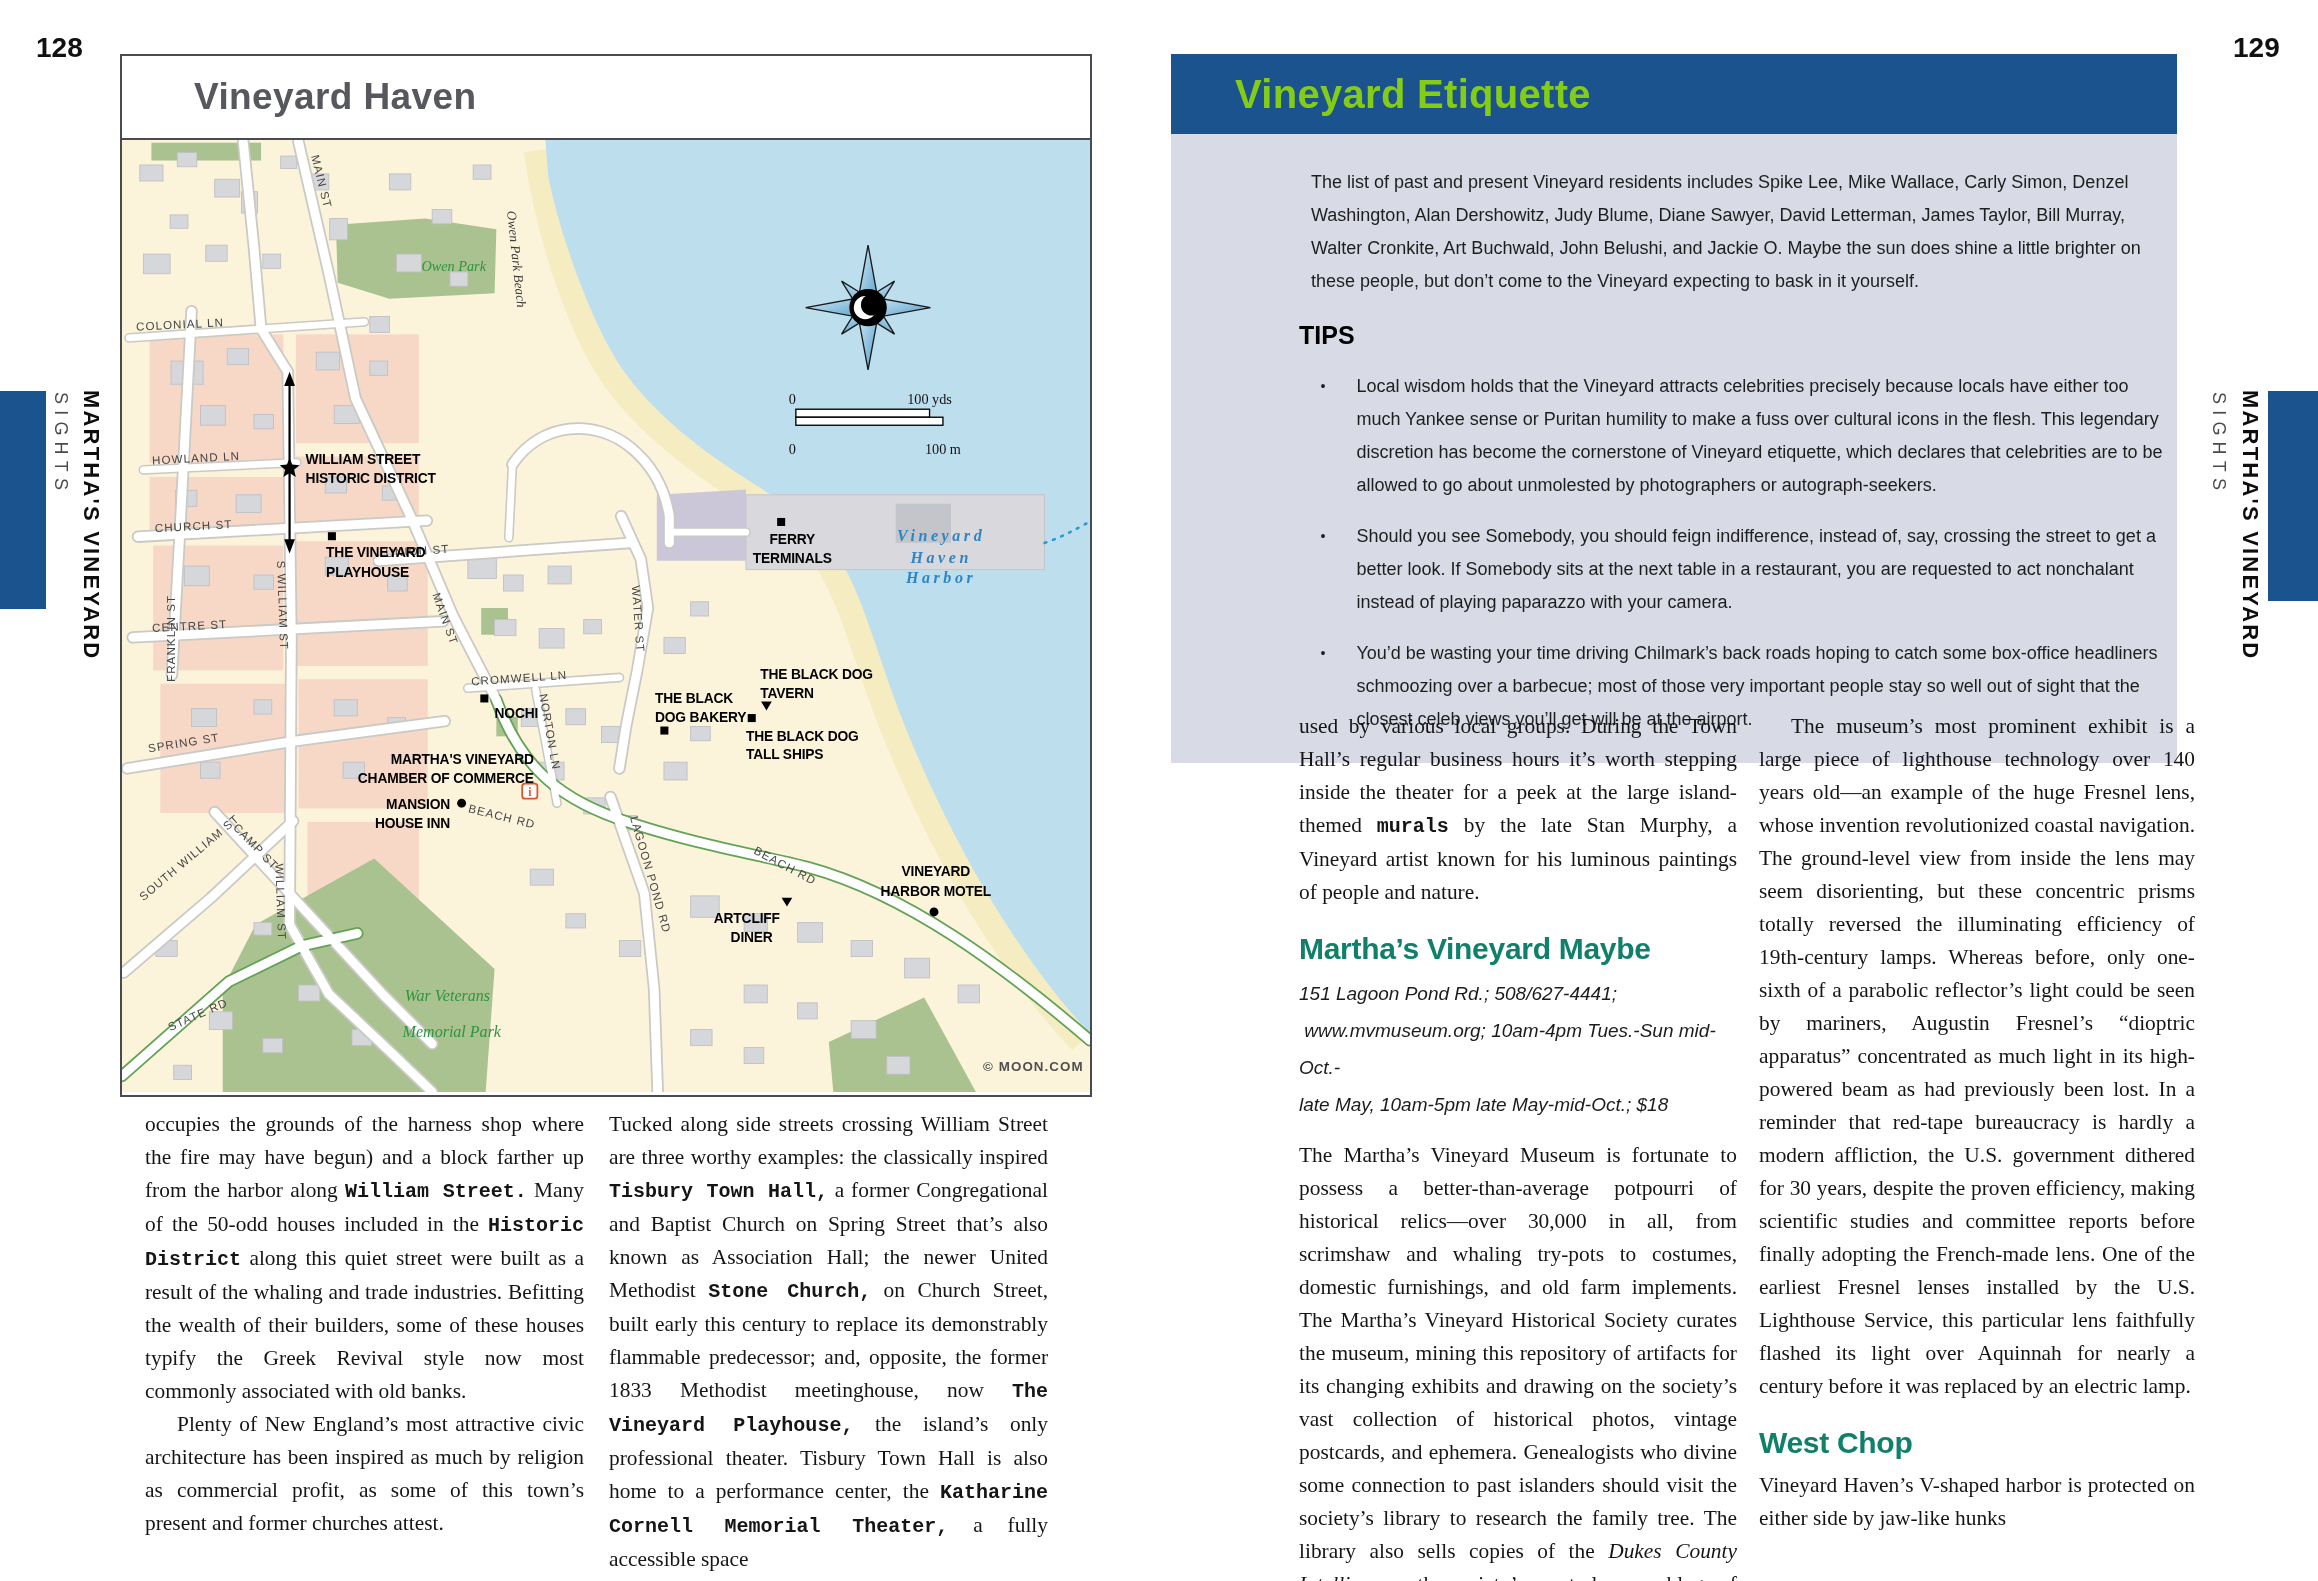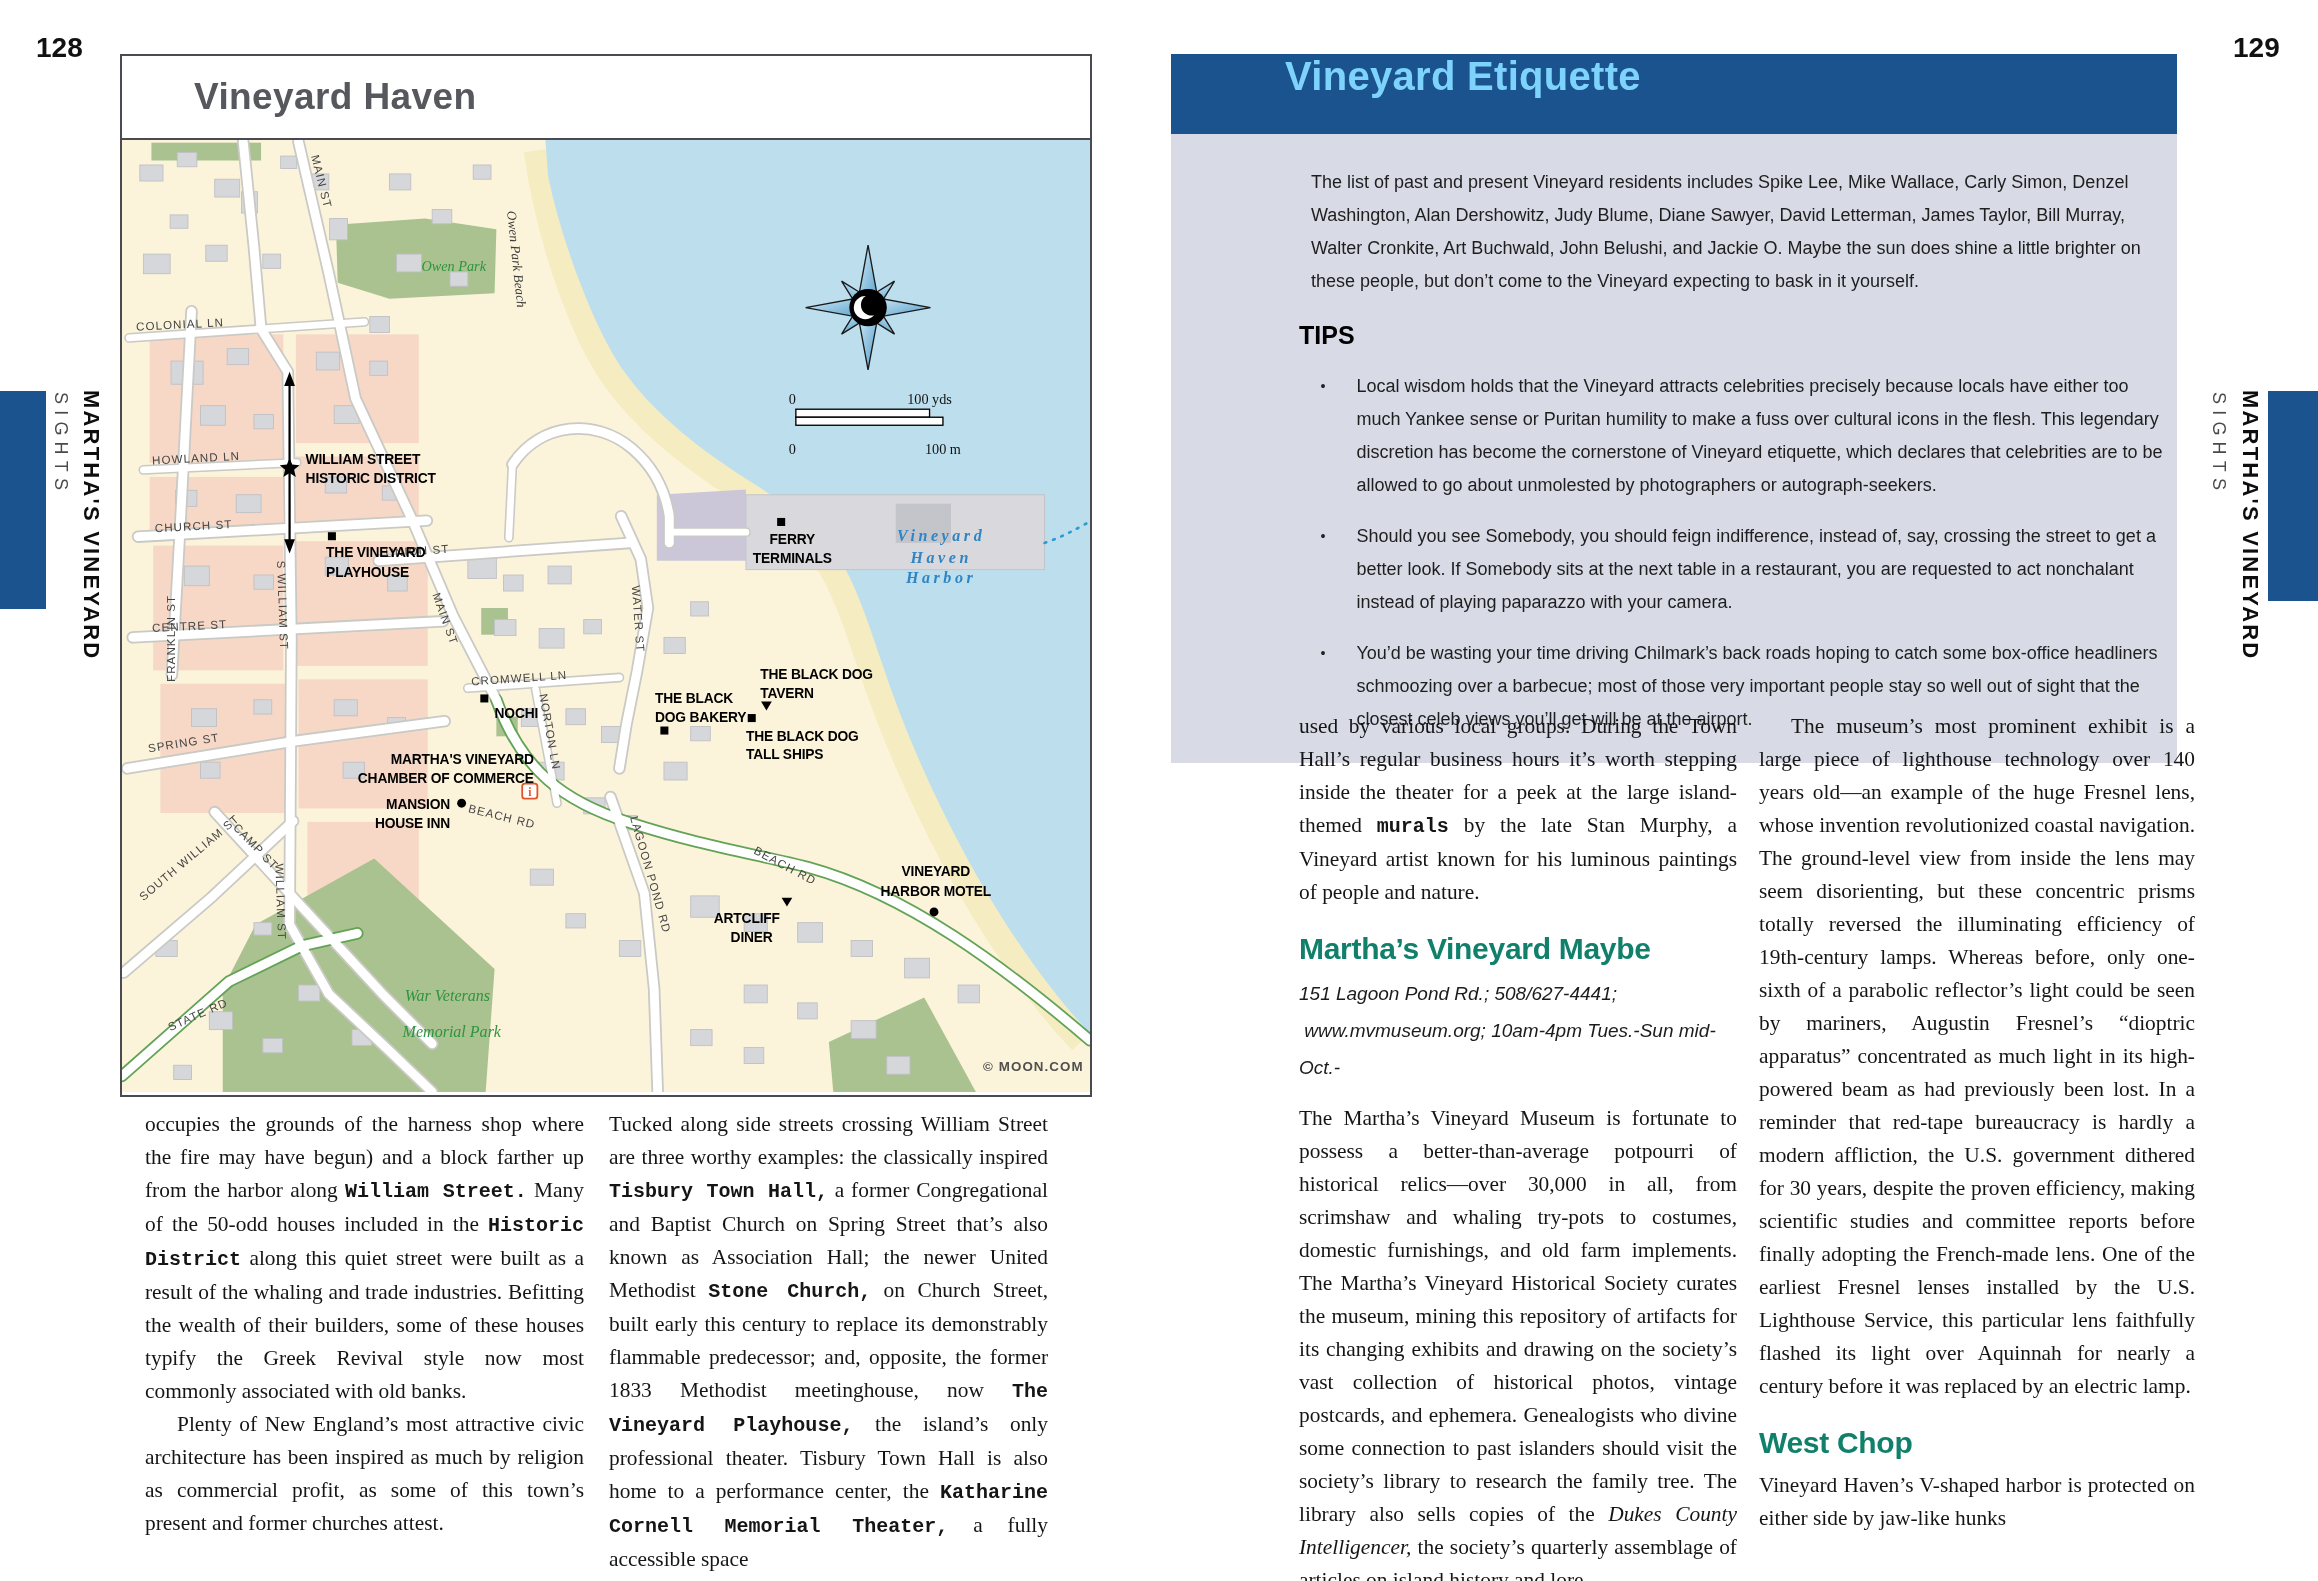--- a/index.html
+++ b/index.html
@@ -45,22 +45,22 @@
   h3.teal{font:700 30px "Liberation Sans",sans-serif;color:#11806b;margin:23px 0 9px;
           text-align:left;letter-spacing:-0.3px}
   .listing{font:italic 19px/37px "Liberation Sans",sans-serif;color:#1c1c1c;text-align:left;margin-bottom:16px}
   #lp-c1{left:145px;top:1108px;width:439px}
   #lp-c2{left:609px;top:1108px;width:439px}
   #rp-c1{left:1299px;top:710px;width:438px}
   #rp-c2{left:1759px;top:710px;width:436px}
 
   
   #sb{position:absolute;left:1171px;top:54px;width:1006px}
-  #sb-head{background:#1a538e;height:80px;display:flex;align-items:flex-start;padding-left:114px;
-           color:#7dd3fc;font:700 40px "Liberation Sans",sans-serif;letter-spacing:0.3px}
+  #sb-head{background:#1a538e;height:80px;display:flex;align-items:center;padding-left:64px;
+           color:#84cc16;font:700 40px "Liberation Sans",sans-serif;letter-spacing:0.3px}
   #sb-body{background:#d8dae6;padding:32px 12.5px 27px 128px;
            font:18px/33px "Liberation Sans",sans-serif;color:#1e1e1e;text-align:left}
   #sb-intro{margin:0 12px 23px;max-width:853px}
   #sb-tips{font:700 25px "Liberation Sans",sans-serif;margin:0 0 19.6px;color:#000}
   .tip{display:flex;margin-bottom:18px;padding-left:21.4px;max-width:853px}
   .tip:last-child{margin-bottom:0}
   .tip .dot{width:36px;flex:none;font-size:14.3px;padding-top:0.9px;color:#222}
 </style>
 </head>
 <body>
@@ -410,20 +410,21 @@
     </div>
   </div>
 </div>
 
 <div class="col" id="rp-c1">
     <p class="para"><span>used by various local groups. During the Town Hall’s regular business hours it’s worth stepping inside the theater for a peek at the large island-themed </span><span class="bld">murals</span><span> by the late Stan Murphy, a Vineyard artist known for his luminous paintings of people and nature.</span></p>
     <h3 class="teal">Martha’s Vineyard Maybe</h3>
     <div class="listing">
       <div>151 Lagoon Pond Rd.; 508/627-4441;</div>
       <div>&nbsp;www.mvmuseum.org; 10am-4pm Tues.-Sun mid-Oct.-</div>
+      <div>late May, 10am-5pm late May-mid-Oct.; $18</div>
     </div>
     <p class="para"><span>The Martha’s Vineyard Museum is fortunate to possess a better-than-average potpourri of historical relics—over 30,000 in all, from scrimshaw and whaling try-pots to costumes, domestic furnishings, and old farm implements. The Martha’s Vineyard Historical Society curates the museum, mining this repository of artifacts for its changing exhibits and drawing on the society’s vast collection of historical photos, vintage postcards, and ephemera. Genealogists who divine some connection to past islanders should visit the society’s library to research the family tree. The library also sells copies of the </span><span class="ital">Dukes County Intelligencer,</span><span> the society’s quarterly assemblage of articles on island history and lore.</span></p>
   </div>
 <div class="col" id="rp-c2">
     <p class="para ind"><span>The museum’s most prominent exhibit is a large piece of lighthouse technology over 140 years old—an example of the huge Fresnel lens, whose invention revolutionized coastal navigation. The ground-level view from inside the lens may seem disorienting, but these concentric prisms totally reversed the illuminating efficiency of 19th-century lamps. Whereas before, only one-sixth of a parabolic reflector’s light could be seen by mariners, Augustin Fresnel’s “dioptric apparatus” concentrated as much light in its high-powered beam as had previously been lost. In a reminder that red-tape bureaucracy is hardly a modern affliction, the U.S. government dithered for 30 years, despite the proven efficiency, making scientific studies and committee reports before finally adopting the French-made lens. One of the earliest Fresnel lenses installed by the U.S. Lighthouse Service, this particular lens faithfully flashed its light over Aquinnah for nearly a century before it was replaced by an electric lamp.</span></p>
     <h3 class="teal">West Chop</h3>
     <p class="para"><span>Vineyard Haven’s V-shaped harbor is protected on either side by jaw-like hunks</span></p>
   </div>
 
 

